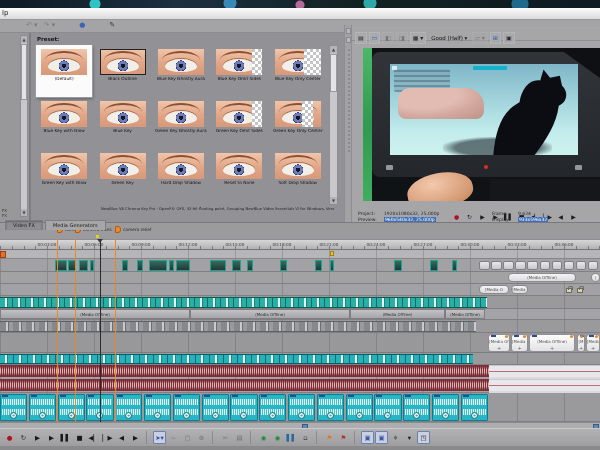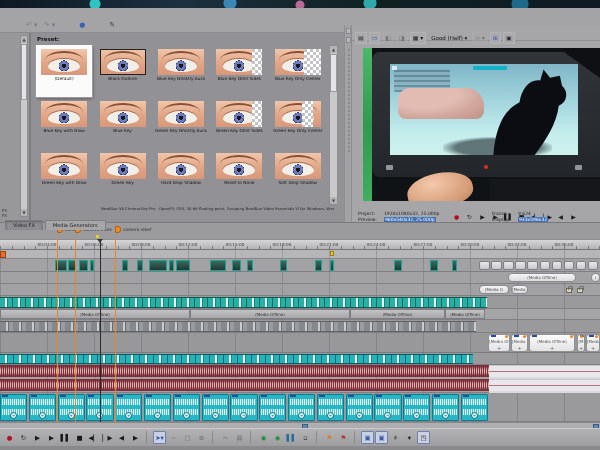--- a/index.html
+++ b/index.html
@@ -140,20 +140,21 @@
   .tbtn{display:inline-flex;align-items:center;justify-content:center;min-width:13px;height:13px;margin:2px 0 0 1px;font-size:6.5px;color:#1a1a1c;border:1px solid transparent;border-radius:1px;vertical-align:top}
   .tbtn.pressed{background:#c8d0e2;border-color:#7080a8}
   .tsep{display:inline-block;width:6px;height:13px;margin-top:2px;border-left:1px solid #8a8a8e;margin-left:4px;vertical-align:top}
   #bstrip{position:absolute;left:0;top:446px;width:600px;height:4px;background:#8a8a8c}
 </style>
 </head>
 <body>
 
 <div id="app">
   <div id="desktop"></div>
+  <div id="menubar"><span>lp</span></div>
   <div id="toolbar"><div class="topico faint">↶ ▾</div><div class="topico faint">↷ ▾</div><div class="topico" style="color: rgb(58, 98, 184);">●</div><div class="topico">✎</div></div>
 
   <div id="fxtree">
     <div class="vscroll" id="tree-scroll">
       <div class="sarr" style="top:0">▲</div>
       <div class="sthumb" style="top:8px;height:56px"></div>
       <div class="sarr" style="bottom:0">▼</div>
     </div>
     <div id="fxlabels">
       <div>FX</div>

